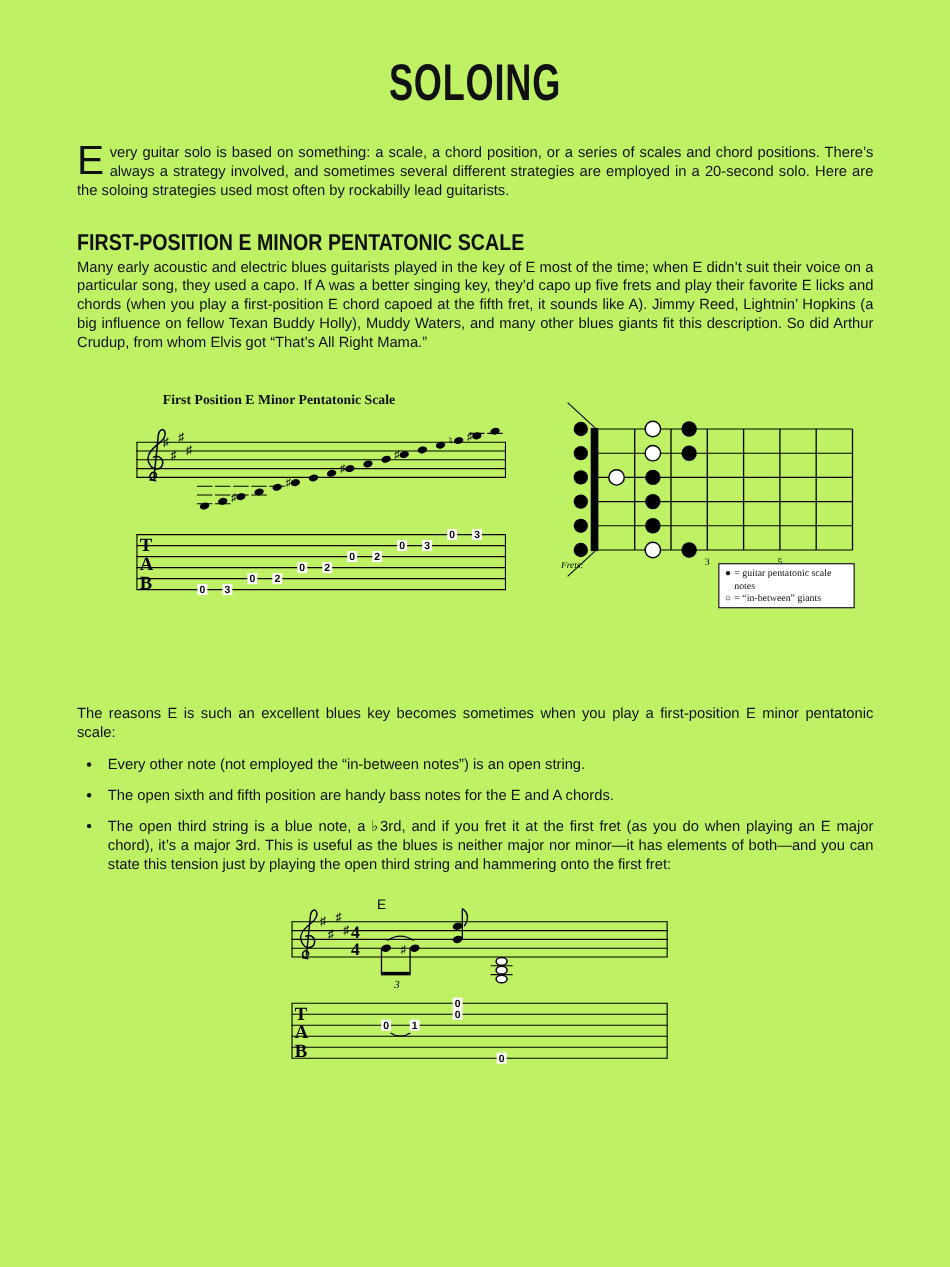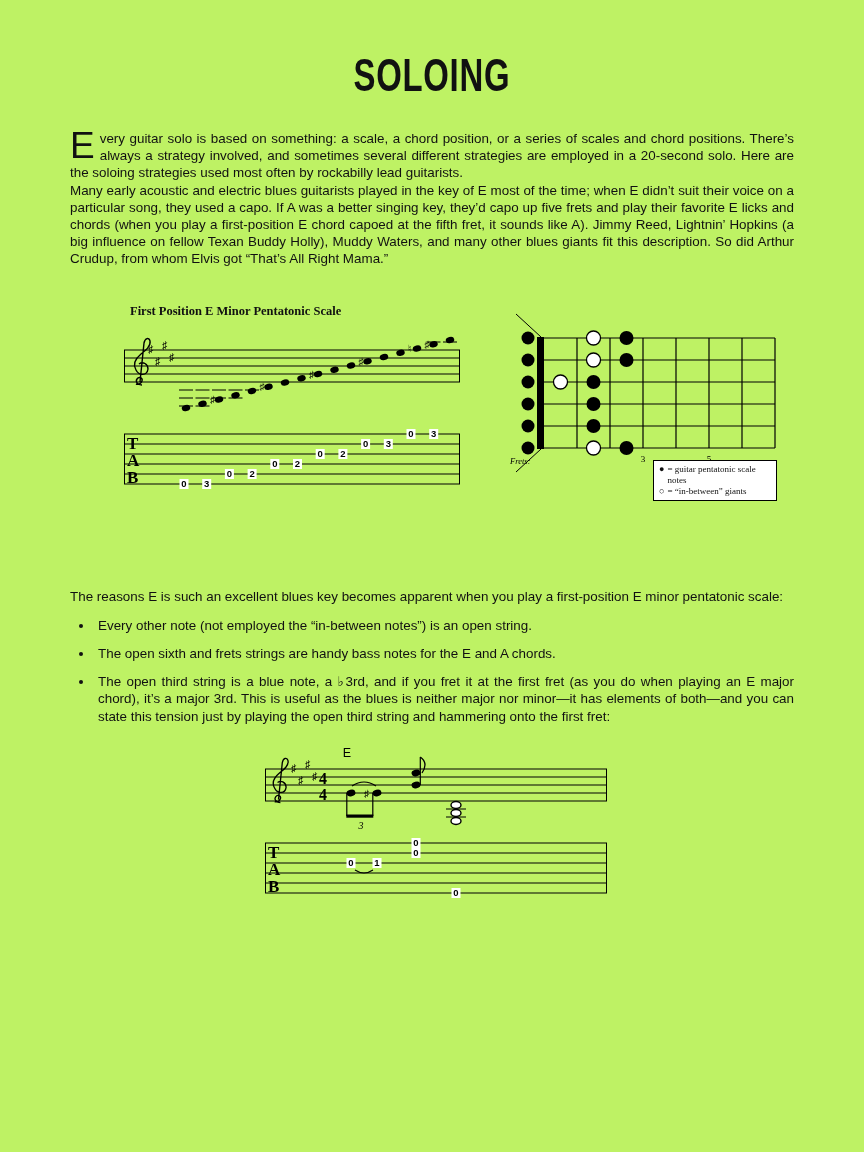--- a/index.html
+++ b/index.html
@@ -7,21 +7,21 @@
         font-family:"Liberation Sans","DejaVu Sans",sans-serif;color:#111;}
   .content{position:absolute;left:70px;top:0;width:724px;}
   h1.title{margin:50px 0 0;text-align:center;font-size:47px;font-weight:700;line-height:50px;}
   h1.title .cond{display:inline-block;transform:scaleX(0.70);transform-origin:center;letter-spacing:1px;}
   p{font-size:13.4px;line-height:17.2px;text-align:justify;margin:0;}
   .intro{margin-top:30px;}
   .dropcap{float:left;font-size:37px;line-height:29px;padding:1px 5px 0 0;font-weight:400;}
   h2.section{margin:27px 0 2px;font-size:21px;font-weight:700;line-height:23px;}
   h2.section .cond{display:inline-block;transform:scaleX(0.85);transform-origin:left center;}
   .figure1{position:relative;height:272px;margin-top:34px;}
-  .fig1-caption{position:absolute;left:60px;top:2px;font-family:"Liberation Serif","DejaVu Serif",serif;
+  .fig1-caption{position:absolute;left:78px;top:2px;font-family:"Liberation Serif","DejaVu Serif",serif;
                 font-weight:700;font-size:12.5px;}
   #fig1-svg{position:absolute;left:52px;top:20px;}
   #fretboard-svg{position:absolute;left:438px;top:10px;}
   .legend{position:absolute;left:583px;top:158px;width:112px;border:1px solid #000;background:#fff;
           padding:3px 5px;font-family:"Liberation Serif","DejaVu Serif",serif;font-size:9px;line-height:11px;}
   .legend-row{display:flex;gap:3px;align-items:flex-start;}
   .legend .sym{font-size:9px;line-height:11px;}
   .lead{margin-top:14px;}
   ul.reasons{margin:12px 0 0 24px;padding:0;}
   ul.reasons li{margin-bottom:11px;font-size:13.4px;line-height:17.2px;padding-left:4px;text-align:justify;}
@@ -44,20 +44,21 @@
 </head>
 <body>
 
 <div class="page">
   <div class="content">
 
     <h1 class="title"><span class="cond">SOLOING</span></h1>
 
     <p class="intro"><span class="dropcap">E</span><span>very guitar solo is based on something: a scale, a chord position, or a series of scales and chord positions. There’s always a strategy involved, and sometimes several different strategies are employed in a 20-second solo. Here are the soloing strategies used most often by rockabilly lead guitarists.</span></p>
 
+    <h2 class="section"><span class="cond">FIRST-POSITION E MINOR PENTATONIC SCALE</span></h2>
 
     <p>Many early acoustic and electric blues guitarists played in the key of E most of the time; when E didn’t suit their voice on a particular song, they used a capo. If A was a better singing key, they’d capo up five frets and play their favorite E licks and chords (when you play a first-position E chord capoed at the fifth fret, it sounds like A). Jimmy Reed, Lightnin’ Hopkins (a big influence on fellow Texan Buddy Holly), Muddy Waters, and many other blues giants fit this description. So did Arthur Crudup, from whom Elvis got “That’s All Right Mama.”</p>
 
     <div class="figure1">
       <div class="fig1-caption">First Position E Minor Pentatonic Scale</div>
 
       <svg id="fig1-svg" width="346" height="174">
         <g id="fig1-staff">
             <line x1="2" y1="28" x2="338" y2="28" stroke="#000" stroke-width="1"></line>
             <line x1="2" y1="36" x2="338" y2="36" stroke="#000" stroke-width="1"></line>
@@ -204,25 +205,25 @@
           <span class="sym">●</span>
           <span>= guitar pentatonic scale notes</span>
         </div>
         <div class="legend-row">
           <span class="sym">○</span>
           <span>= “in-between” giants</span>
         </div>
       </div>
     </div>
 
-    <p class="lead">The reasons E is such an excellent blues key becomes apparent when you play a first-position E minor pentatonic scale:</p>
+    <p class="lead">The reasons E is such an excellent blues key becomes sometimes when you play a first-position E minor pentatonic scale:</p>
 
     <ul class="reasons">
       <li><span>Every other note (not employed the “in-between notes”) is an open string.</span></li>
-      <li><span>The open sixth and frets strings are handy bass notes for the E and A chords.</span></li>
+      <li><span>The open sixth and fifth position are handy bass notes for the E and A chords.</span></li>
       <li><span>The open third string is a blue note, a ♭3rd, and if you fret it at the first fret (as you do when playing an E major chord), it’s a major 3rd. This is useful as the blues is neither major nor minor—it has elements of both—and you can state this tension just by playing the open third string and hammering onto the first fret:</span></li>
     </ul>
 
     <div class="figure2">
       <svg id="fig2-svg" width="346" height="158">
         <text class="chordlabel" x="84" y="10">E</text>
         <g id="fig2-staff">
             <line x1="2" y1="22" x2="344" y2="22" stroke="#000" stroke-width="1"></line>
             <line x1="2" y1="30" x2="344" y2="30" stroke="#000" stroke-width="1"></line>
             <line x1="2" y1="38" x2="344" y2="38" stroke="#000" stroke-width="1"></line>

